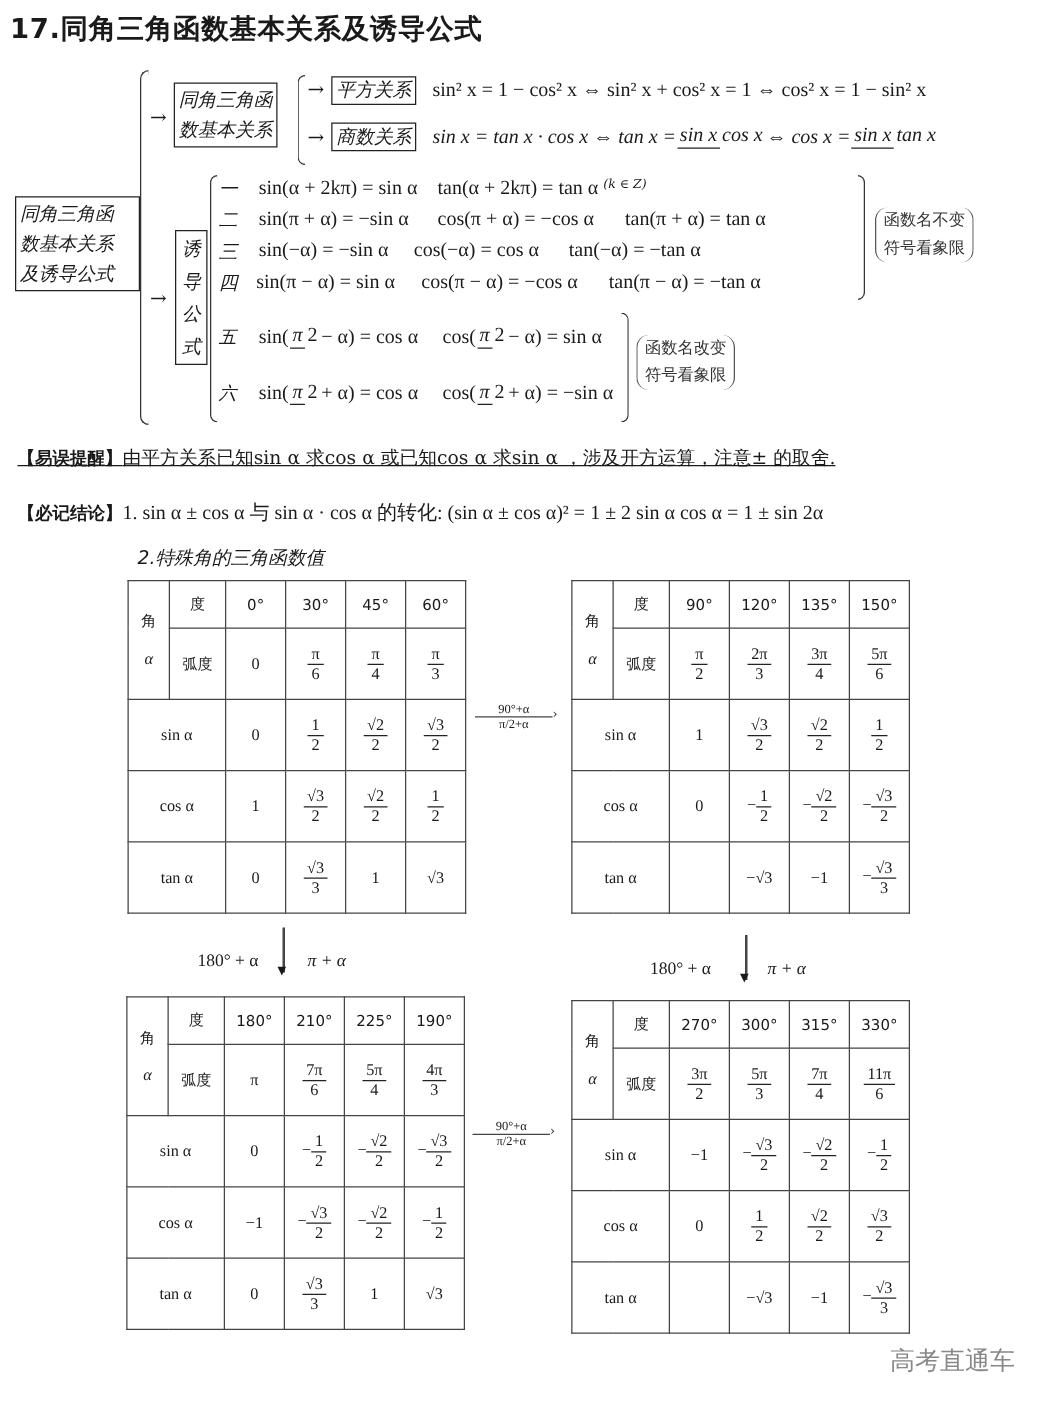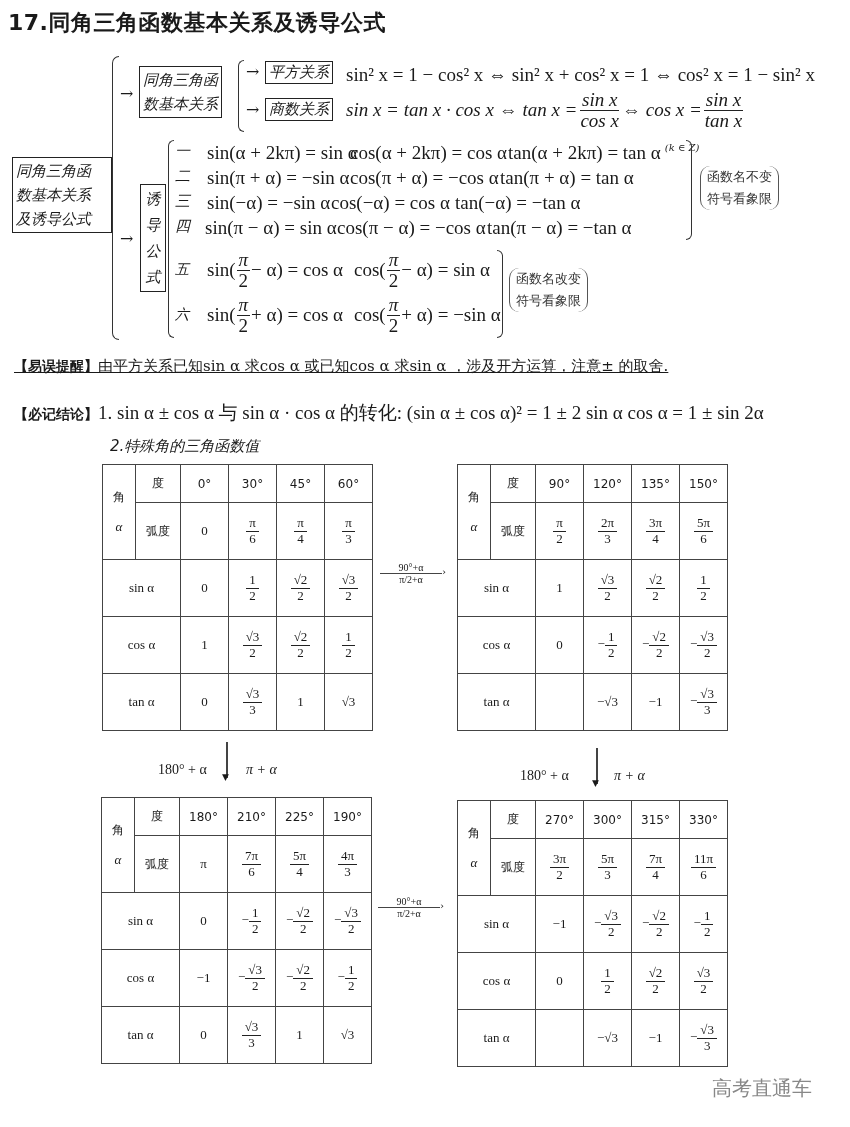--- a/index.html
+++ b/index.html
@@ -3,23 +3,23 @@
 <meta charset="utf-8">
 <style>
   html, body { margin:0; padding:0; background:#ffffff; }
   body { width:850px; height:1127px; position:relative; overflow:hidden;
          font-family:"DejaVu Serif", "Liberation Serif", serif; color:#1a1a1a; }
   .abs { position:absolute; }
   .title { left:8px; top:8px; font-size:22px; font-weight:bold; letter-spacing:0.5px;
            font-family:"DejaVu Sans", "Liberation Sans", sans-serif; }
   .box { border:1.5px solid #222; padding:1px 3px; background:#fff; }
   .cjk { font-family:"DejaVu Sans", "Liberation Sans", sans-serif;font-style:italic; }
-  .math { font-family:"Liberation Serif", "DejaVu Serif", serif; font-size:19px; white-space:nowrap; }
+  .math { font-family:"Liberation Serif", "DejaVu Serif", serif; font-size:16px; white-space:nowrap; }
   .ital { font-style:italic; }
-  .frac { display:inline-flex; flex-direction:column; align-items:center; vertical-align:middle; line-height:1.05; margin:0 1px; }
+  .frac { display:inline-flex; flex-direction:row; vertical-align:middle; line-height:1.05; margin:0 1px; }
   .frac .num { border-bottom:1px solid #222; padding:0 2px; }
   .frac .den { padding:0 2px; }
   .brace { border:1.5px solid #333; border-right:none; border-radius:8px 0 0 8px; }
   .brace-r { border:1.5px solid #333; border-left:none; border-radius:0 8px 8px 0; }
   .arrow { font-size:16px; }
   .paren-note { font-size:13px; line-height:22px; text-align:center; color:#333;
                 font-family:"DejaVu Sans", "Liberation Sans", sans-serif;
                 border-left:1.5px solid #555; border-right:1.5px solid #555; border-radius:10px; padding:0 6px; }
   .label-bold { font-weight:bold; font-family:"DejaVu Sans", "Liberation Sans", sans-serif; font-size:14px; }
   .line-text { font-size:15px; white-space:nowrap; }
@@ -77,21 +77,20 @@
   <div>导</div>
   <div>公</div>
   <div>式</div>
 </div>
 <div class="abs brace" style="left:168px; top:140px; width:5px; height:196px;"></div>
 
 <div class="abs" style="left:175px; top:142px; font-size:14px;">
   <div class="line-text" style="height:25px; display:flex; gap:0;">
     <span class="cjk" style="width:32px;">一</span>
     <span class="math" style="width:143px;">sin(α + 2kπ) = sin α</span>
-    <span class="math" style="width:158px;">cos(α + 2kπ) = cos α</span>
     <span class="math">tan(α + 2kπ) = tan α</span>
     <span style="font-size:10px; margin-left:4px; font-style:italic;">(k ∈ Z)</span>
   </div>
   <div class="line-text" style="height:25px; display:flex;">
     <span class="cjk" style="width:32px;">二</span>
     <span class="math" style="width:143px;">sin(π + α) = −sin α</span>
     <span class="math" style="width:150px;">cos(π + α) = −cos α</span>
     <span class="math">tan(π + α) = tan α</span>
   </div>
   <div class="line-text" style="height:25px; display:flex;">

